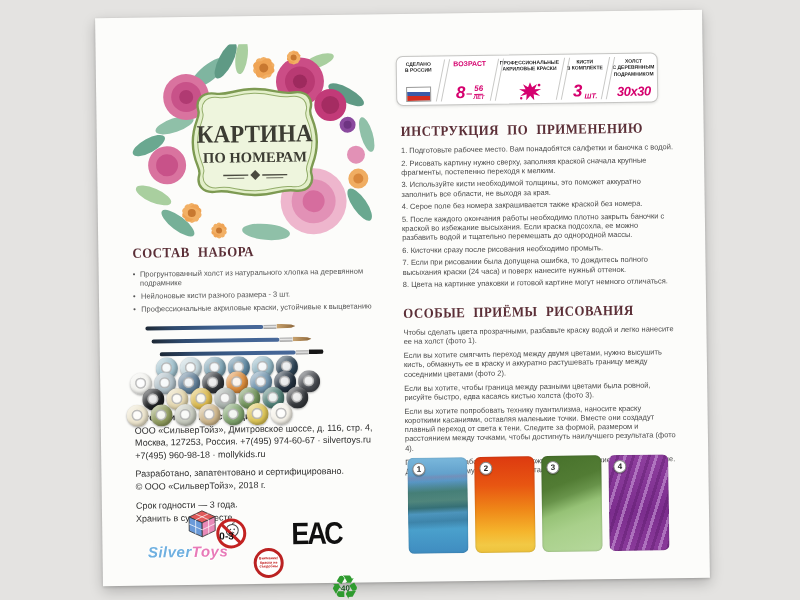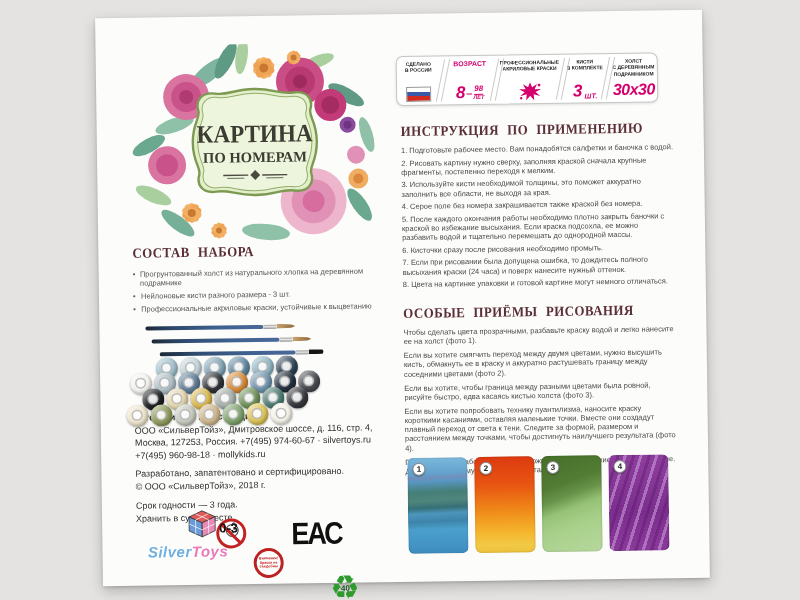--- a/index.html
+++ b/index.html
@@ -40,21 +40,21 @@
             box-shadow:inset 0 0 0 1.5px rgba(120,120,120,.35), inset 0 0 2px rgba(0,0,0,.4);}
 
   
   .cube{width:34px;height:30px;}
   .brandtext{font-size:15px;font-weight:700;font-style:italic;letter-spacing:.5px;white-space:nowrap;
              text-shadow:0 0 1px #fff,0 1px 0 #fff,1px 0 0 #fff,-1px 0 0 #fff;}
   .brand-silver{color:#6fb0e0;}
   .brand-toys{color:#e87ab8;}
   .ban-circle{width:30px;height:30px;border-radius:50%;border:3px solid #c32222;background:#fff;position:relative;box-sizing:border-box;}
   .ban-slash{position:absolute;left:-2px;top:11px;width:28px;height:3px;background:#c32222;transform:rotate(45deg);}
-  .age-num{position:absolute;left:0px;bottom:10px;font-size:13px;font-weight:700;color:#111;}
+  .age-num{position:absolute;left:0px;bottom:4px;font-size:10px;font-weight:700;color:#111;}
   .warn-txt{position:absolute;left:0;right:0;top:5px;text-align:center;font-size:4px;line-height:1.15;
             font-weight:700;color:#c32222;transform:scale(.9);}
   .eac{font-weight:900;font-size:27px;letter-spacing:-2px;color:#101010;transform:scaleY(1.15);
        transform-origin:left top;font-family:"Liberation Sans",sans-serif;}
   .recycle{position:relative;width:34px;height:44px;}
   .recycle .glyph{font-size:33px;color:#2f9b2f;line-height:1;}
   .recycle .num{position:absolute;left:11px;top:13px;font-size:8px;font-weight:700;color:#14521d;}
 
   
   .badges{display:flex;align-items:stretch;width:262px;height:50px;background:#fff;border:1px solid #c6c6c4;
@@ -66,21 +66,21 @@
   .sep{width:4px;margin:3px 0;border-left:1.3px solid #c9c9c7;border-right:1.3px solid #c9c9c7;transform:skewX(-12deg);}
   .flag{width:25px;height:15px;border:1px solid #9a9a9a;box-sizing:border-box;
         background:linear-gradient(#ffffff 33%,#3a5aa8 33% 66%,#d52b1e 66%);}
   .age-big{font-size:17px;line-height:1;}
   .age-dash{font-size:11px;margin:0 1px;}
   .age-stack{display:flex;flex-direction:column;align-items:center;line-height:1;}
   .age-top{font-size:8px;border-bottom:1px solid #d5006e;padding-bottom:1px;}
   .age-bot{font-size:5.5px;}
   .cnt-big{font-size:17px;line-height:1;}
   .cnt-unit{font-size:7px;margin-left:2px;align-self:flex-end;}
-  .size-val{font-size:16px;letter-spacing:-.5px;}
+  .size-val{font-size:13px;letter-spacing:-.5px;}
 
   
   .rtext{width:273px;font-size:7.5px;line-height:1.22;color:#4a4a4a;}
   .rtext p{margin:0 0 3.5px 0;}
 
   
   .photos{display:flex;gap:7px;}
   .photo{width:60px;height:96px;border-radius:6px;position:relative;box-shadow:inset 0 0 2px rgba(0,0,0,.25);}
   .photo .nc{position:absolute;left:5px;top:5px;width:13px;height:13px;border-radius:50%;background:#fff;
              border:1px solid #8a8a8a;box-sizing:border-box;display:flex;align-items:center;justify-content:center;
@@ -201,21 +201,21 @@
 В РОССИИ</div>
       <div class="flag"></div>
     </div>
     <div class="sep"></div>
     <div class="badge" style="width:54px;">
       <div class="lbl" style="color:#d5006e;font-size:7px;">ВОЗРАСТ</div>
       <div class="val">
         <span class="age-big">8</span>
         <span class="age-dash">–</span>
         <span class="age-stack">
-          <span class="age-top">98</span>
+          <span class="age-top">56</span>
           <span class="age-bot">ЛЕТ</span>
         </span>
       </div>
     </div>
     <div class="sep"></div>
     <div class="badge" style="width:60px;">
       <div class="lbl">ПРОФЕССИОНАЛЬНЫЕ
 АКРИЛОВЫЕ КРАСКИ</div>
       <svg width="24" height="18" viewBox="0 0 24 18">
         <polygon fill="#d5006e" points="12,0 14,5 19,2 16.5,7 23,7 17.5,10 22,14 15.5,12 16,18 12,13.5 8,18 8.5,12 2,14 6.5,10 1,7 7.5,7 5,2 10,5"></polygon>

